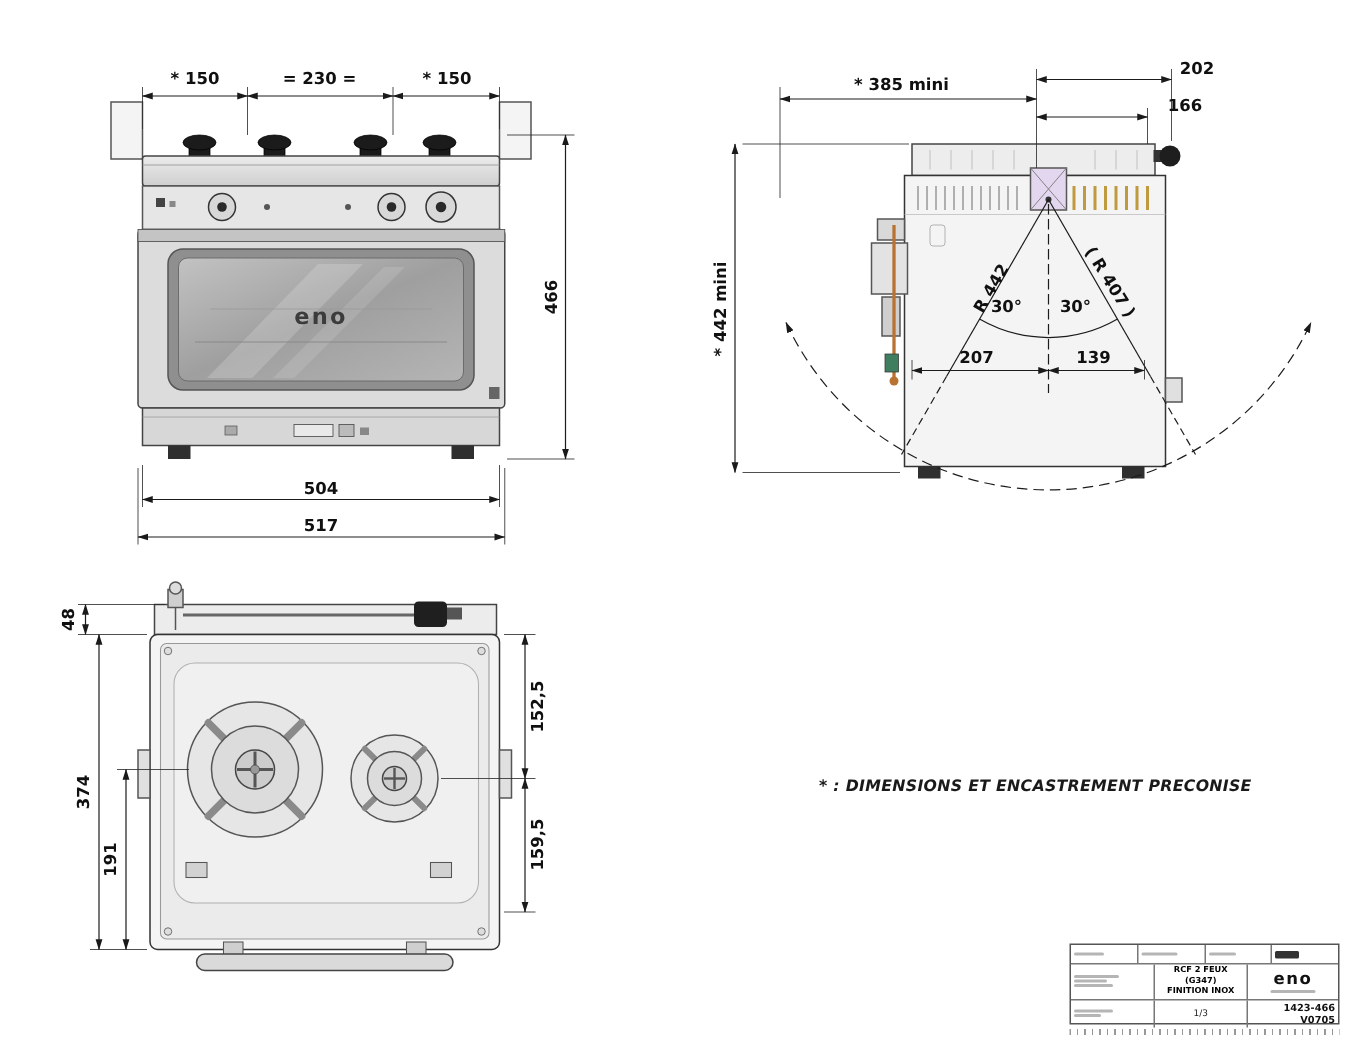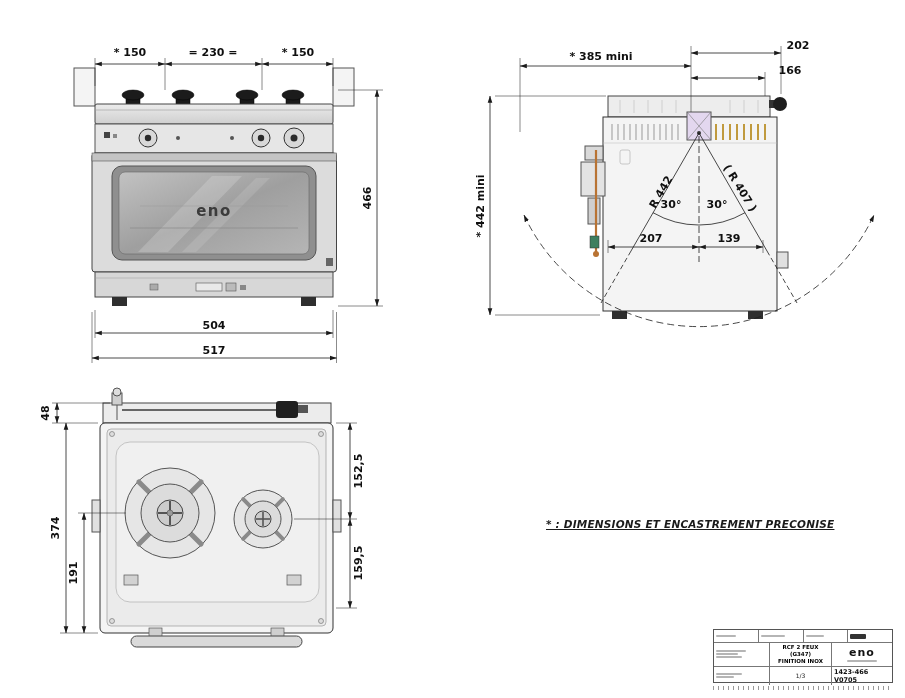--- a/index.html
+++ b/index.html
@@ -9,30 +9,30 @@
   svg.drawing { position:absolute; left:0; top:0; }
   .dim line, .dim path { stroke:#1c1c1c; stroke-width:0.8; fill:none; }
   .dim .ext    { stroke:#2a2a2a; stroke-width:0.55; }
   .dim text    { font-family:"DejaVu Sans", sans-serif; font-size:11px; font-weight:bold;
                  fill:#101010; text-anchor:middle; }
   .logo-text   { font-family:"DejaVu Sans", sans-serif; font-weight:bold; font-size:15px;
                  fill:#3c3c3c; letter-spacing:1.5px; text-anchor:middle; }
 
   
   .notes { position:absolute; left:546px; top:514px; font-style:italic; font-weight:bold;
-           font-size:10.5px; color:#1a1a1a; line-height:20px; letter-spacing:0.2px;text-decoration:underline; }
+           font-size:10.5px; color:#1a1a1a; line-height:20px; letter-spacing:0.2px; }
 
   
   .title-block { position:absolute; left:713px; top:629px; width:180px; height:54px;
                  border:1px solid #555; display:flex; flex-direction:column; background:#fff; }
   .tb-row  { display:flex; border-bottom:1px solid #777; }
   .tb-row:last-child { border-bottom:none; }
   .tb-r1 { flex:0 0 13px; }
   .tb-r2 { flex:0 0 22px; }
-  .tb-r3 { flex:1; }
+  .tb-r3 { flex:1;text-align:right; }
   .tb-cell { border-right:1px solid #777; padding:1px 2px; display:flex; flex-direction:column;
              justify-content:center; gap:1px; overflow:hidden; flex:1; }
   .tb-cell:last-child { border-right:none; }
   .bar { display:block; height:2px; background:#b5b5b5; border-radius:1px; }
   .bar.dark { background:#333; height:5px; }.w16{width:16px}.w18{width:18px}.w20{width:20px}
   .w22{width:22px}.w24{width:24px}.w26{width:26px}.w30{width:30px}
   .tb-left  { flex:0 0 56px; }
   .tb-model { flex:0 0 62px; font-size:5.5px; font-weight:bold; text-align:center; line-height:6.5px; }
   .tb-brand { align-items:center; font-weight:bold; font-size:11px; letter-spacing:1px; color:#111; }
   .tb-page  { flex:0 0 62px; font-size:6px; align-items:center; color:#222; }

